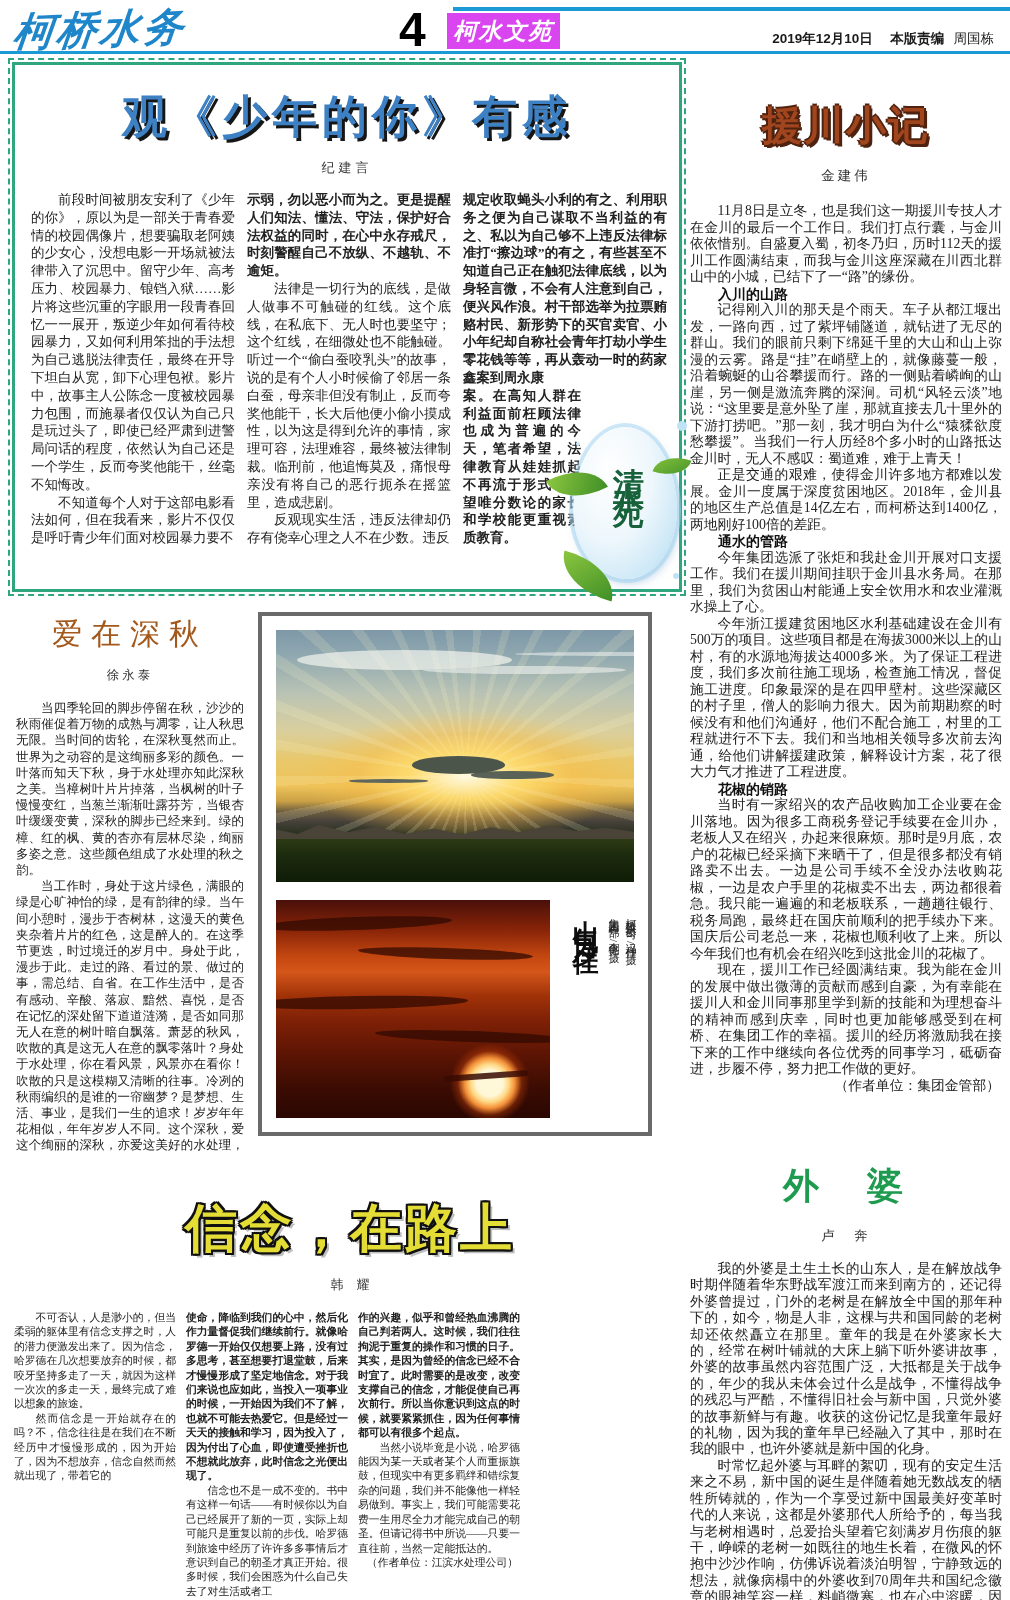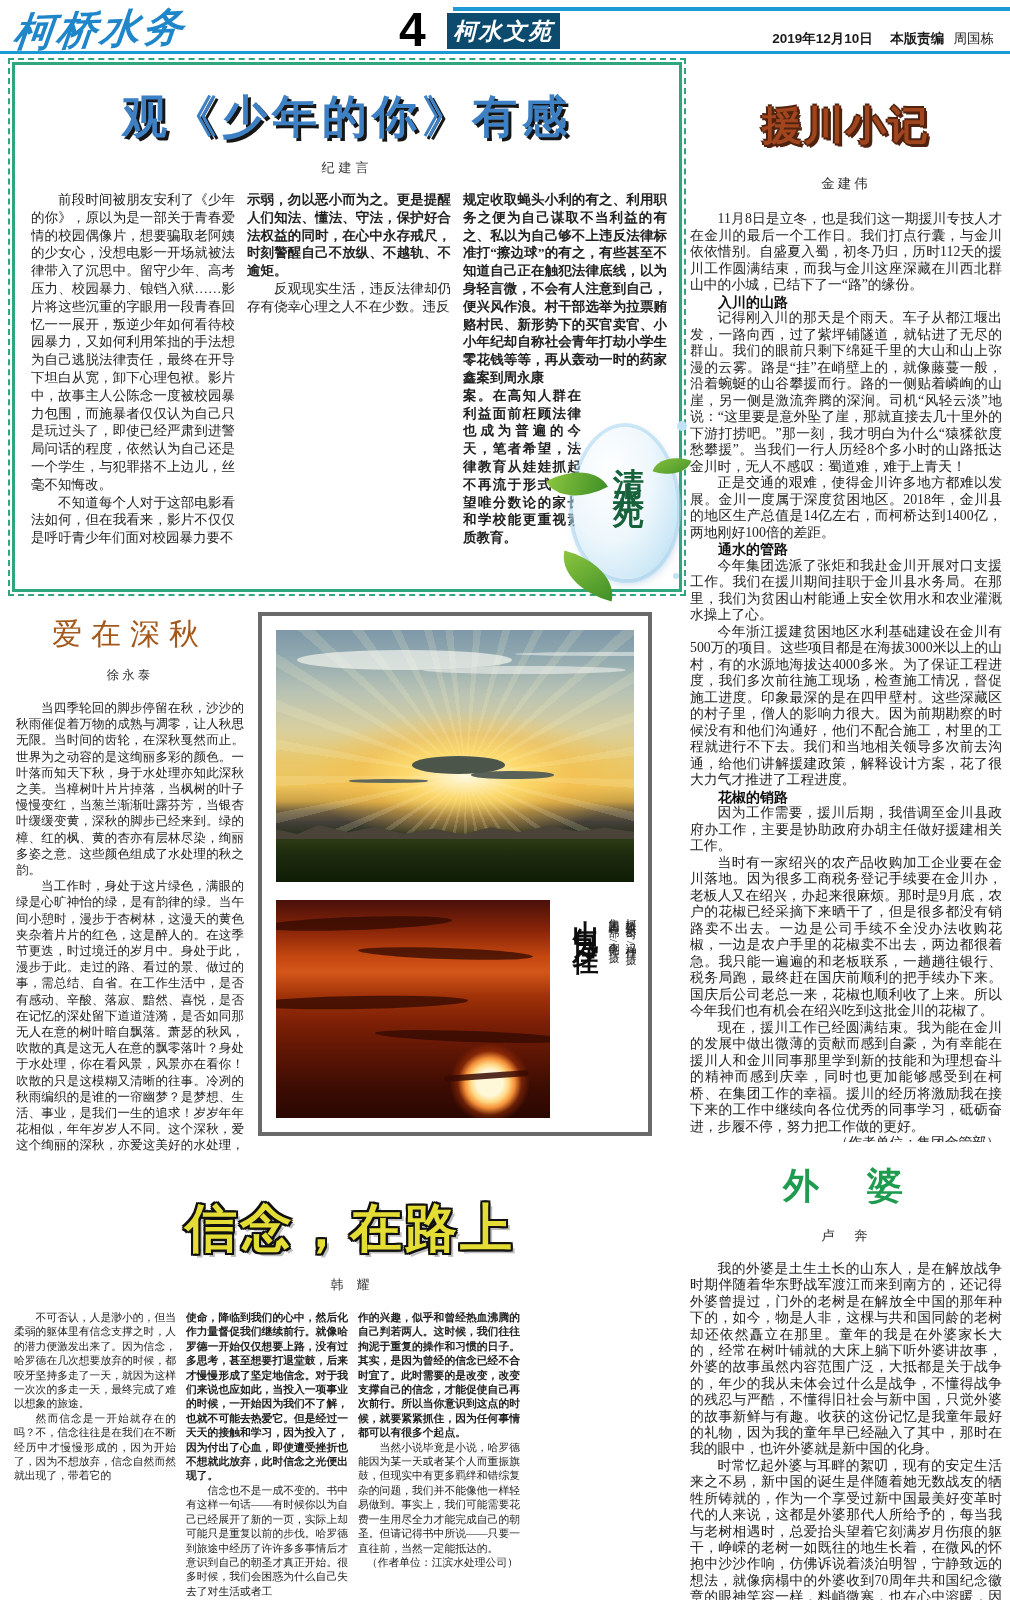--- a/index.html
+++ b/index.html
@@ -9,21 +9,21 @@
   }
   *{box-sizing:border-box;margin:0;padding:0;}
   body{background:#e8e8e8;font-family:var(--serif);}
   .page{position:relative;width:1010px;height:1600px;background:#ffffff;overflow:hidden;margin:0 auto;color:#1b1b1b;}
 
   
   .masthead{position:absolute;left:14px;top:2px;font-family:var(--serif);font-style:italic;font-weight:900;
     font-size:40px;color:var(--mast);letter-spacing:3px;transform:skewX(-8deg) rotate(-2deg);}
   .topline{position:absolute;left:453px;top:7px;width:557px;height:4px;background:var(--blue);}
   .pagenum{position:absolute;left:399px;top:6px;font-family:var(--sans);font-weight:900;font-size:48px;line-height:1;color:#000;}
-  .sectionbox{position:absolute;left:447px;top:13px;width:113px;height:36px;background:#0c4a6e;color:#fff;
+  .sectionbox{position:absolute;left:447px;top:13px;width:113px;height:36px;background:#d946ef;color:#fff;
     font-family:var(--serif);font-style:italic;font-weight:900;font-size:23px;display:flex;align-items:center;justify-content:center;letter-spacing:2px;}
   .dateline{position:absolute;right:16px;top:30px;font-size:13.5px;white-space:nowrap;}
   .dateline .b{font-family:var(--sans);font-weight:700;}
   .dateline .n{font-family:var(--serif);margin-left:6px;}
   .dateline .gap{display:inline-block;width:14px;}
   .headrule{position:absolute;left:0;top:51px;width:1010px;height:3px;background:var(--blue);}
 
   
   .a1box{position:absolute;left:12px;top:62px;width:670px;height:530px;border:3px solid var(--lace);}
   .a1box::before{content:"";position:absolute;inset:-7px;border:2px dashed var(--lace);pointer-events:none;}
@@ -48,21 +48,21 @@
   .leaf.l1{left:-2px;top:52px;width:52px;height:34px;border-radius:0 100% 0 100%;transform:rotate(-28deg);}
   .leaf.l2{left:6px;bottom:8px;width:58px;height:38px;border-radius:0 100% 0 100%;transform:rotate(14deg);}
   .leaf.l3{right:-4px;top:40px;width:34px;height:22px;border-radius:100% 0 100% 0;transform:rotate(18deg);}
   .qsy-text{position:absolute;right:36px;top:28px;writing-mode:vertical-rl;font-family:var(--serif);font-weight:900;
     font-size:31px;color:#17623a;letter-spacing:14px;}
 
   
   .a2{position:absolute;left:690px;top:98px;width:312px;height:1044px;overflow:hidden;}
   .a2-title{width:100%;text-align:center;font-family:var(--sans);font-weight:900;font-size:40px;color:#a0451d;
     letter-spacing:2px;text-shadow:2px 0 0 #4f2310,-2px 0 0 #4f2310,0 2px 0 #4f2310,0 -2px 0 #4f2310,3px 3px 0 #4f2310;}
-  .a2-author{width:100%;text-align:center;font-size:13.5px;color:#333;letter-spacing:3px;margin-top:22px;}
+  .a2-author{width:100%;text-align:center;font-size:13.5px;color:#333;letter-spacing:3px;margin-top:14px;}
   .a2-body{margin-top:18px;text-align:justify;font-size:13.8px;line-height:16.5px;color:#222;}
   .a2-body p{text-indent:2em;}
   .subhead{font-family:var(--sans);font-weight:700;font-size:14px;color:#111;}
   .sig{text-align:right !important;text-indent:0 !important;padding-right:2px;}
 
   
   .a3{position:absolute;left:16px;top:614px;width:228px;height:540px;overflow:hidden;}
   .a3-title{width:100%;text-align:center;font-family:var(--serif);font-weight:400;font-size:30px;color:#a3581c;letter-spacing:9px;}
   .a3-author{width:100%;text-align:center;font-size:12.5px;color:#333;letter-spacing:3px;margin-top:12px;}
   .a3-body{margin-top:16px;text-align:justify;font-size:12.5px;line-height:16.2px;color:#222;}
@@ -125,25 +125,26 @@
     <span class="b">2019年12月10日</span><span class="gap"></span>
     <span class="b">本版责编</span>
     <span class="n">周国栋</span>
   </div>
   <div class="headrule"></div>
 
   <div class="a1box">
     <div class="a1-title">观《少年的你》有感</div>
     <div class="a1-author">纪建言</div>
     <div class="a1col c1">
-      <p class="para">前段时间被朋友安利了《少年的你》，原以为是一部关于青春爱情的校园偶像片，想要骗取老阿姨的少女心，没想电影一开场就被法律带入了沉思中。留守少年、高考压力、校园暴力、锒铛入狱……影片将这些沉重的字眼用一段青春回忆一一展开，叛逆少年如何看待校园暴力，又如何利用笨拙的手法想为自己逃脱法律责任，最终在开导下坦白从宽，卸下心理包袱。影片中，故事主人公陈念一度被校园暴力包围，而施暴者仅仅认为自己只是玩过头了，即使已经严肃到进警局问话的程度，依然认为自己还是一个学生，与犯罪搭不上边儿，丝毫不知悔改。</p>
+      <p class="para">前段时间被朋友安利了《少年的你》，原以为是一部关于青春爱情的校园偶像片，想要骗取老阿姨的少女心，没想电影一开场就被法律带入了沉思中。留守少年、高考压力、校园暴力、锒铛入狱……影片将这些沉重的字眼用一段青春回忆一一展开，叛逆少年如何看待校园暴力，又如何利用笨拙的手法想为自己逃脱法律责任，最终在开导下坦白从宽，卸下心理包袱。影片中，故事主人公陈念一度被校园暴力包围，而施暴者仅仅认为自己只是玩过头了，即使已经严肃到进警局问话的程度，依然认为自己还是一个学生，反而夸奖他能干，丝毫不知悔改。</p>
       <p class="para">不知道每个人对于这部电影看法如何，但在我看来，影片不仅仅是呼吁青少年们面对校园暴力要不</p>
     </div>
     <div class="a1col c2">
       <p class="cont">示弱，勿以恶小而为之。更是提醒人们知法、懂法、守法，保护好合法权益的同时，在心中永存戒尺，时刻警醒自己不放纵、不越轨、不逾矩。</p>
+      <p class="para">法律是一切行为的底线，是做人做事不可触碰的红线。这个底线，在私底下、无人时也要坚守；这个红线，在细微处也不能触碰。听过一个“偷白蚕咬乳头”的故事，说的是有个人小时候偷了邻居一条白蚕，母亲非但没有制止，反而夸奖他能干，长大后他便小偷小摸成性，以为这是得到允许的事情，家理可容，法理难容，最终被法律制裁。临刑前，他追悔莫及，痛恨母亲没有将自己的恶行扼杀在摇篮里，造成悲剧。</p>
       <p class="para">反观现实生活，违反法律却仍存有侥幸心理之人不在少数。违反</p>
     </div>
     <div class="a1col c3">
       <p class="cont">规定收取蝇头小利的有之、利用职务之便为自己谋取不当利益的有之、私以为自己够不上违反法律标准打“擦边球”的有之，有些甚至不知道自己正在触犯法律底线，以为身轻言微，不会有人注意到自己，便兴风作浪。村干部选举为拉票贿赂村民、新形势下的买官卖官、小小年纪却自称社会青年打劫小学生零花钱等等，再从轰动一时的药家鑫案到周永康</p>
       <p class="cont narrowp">案。在高知人群在利益面前枉顾法律也成为普遍的今天，笔者希望，法律教育从娃娃抓起不再流于形式，希望唯分数论的家长和学校能更重视素质教育。</p>
     </div>
     <div class="qsy">
       <div class="qsy-drop"></div>
       <div class="leaf l1"></div>
       <div class="leaf l2"></div>
@@ -157,21 +158,20 @@
     <div class="a2-author">金建伟</div>
     <div class="a2-body">
       <p>11月8日是立冬，也是我们这一期援川专技人才在金川的最后一个工作日。我们打点行囊，与金川依依惜别。自盛夏入蜀，初冬乃归，历时112天的援川工作圆满结束，而我与金川这座深藏在川西北群山中的小城，已结下了一“路”的缘份。</p>
       <p class="subhead">入川的山路</p>
       <p>记得刚入川的那天是个雨天。车子从都江堰出发，一路向西，过了紫坪铺隧道，就钻进了无尽的群山。我们的眼前只剩下绵延千里的大山和山上弥漫的云雾。路是“挂”在峭壁上的，就像藤蔓一般，沿着蜿蜒的山谷攀援而行。路的一侧贴着嶙峋的山崖，另一侧是激流奔腾的深涧。司机“风轻云淡”地说：“这里要是意外坠了崖，那就直接去几十里外的下游打捞吧。”那一刻，我才明白为什么“猿猱欲度愁攀援”。当我们一行人历经8个多小时的山路抵达金川时，无人不感叹：蜀道难，难于上青天！</p>
       <p>正是交通的艰难，使得金川许多地方都难以发展。金川一度属于深度贫困地区。2018年，金川县的地区生产总值是14亿左右，而柯桥达到1400亿，两地刚好100倍的差距。</p>
       <p class="subhead">通水的管路</p>
       <p>今年集团选派了张炬和我赴金川开展对口支援工作。我们在援川期间挂职于金川县水务局。在那里，我们为贫困山村能通上安全饮用水和农业灌溉水操上了心。</p>
       <p>今年浙江援建贫困地区水利基础建设在金川有500万的项目。这些项目都是在海拔3000米以上的山村，有的水源地海拔达4000多米。为了保证工程进度，我们多次前往施工现场，检查施工情况，督促施工进度。印象最深的是在四甲壁村。这些深藏区的村子里，僧人的影响力很大。因为前期勘察的时候没有和他们沟通好，他们不配合施工，村里的工程就进行不下去。我们和当地相关领导多次前去沟通，给他们讲解援建政策，解释设计方案，花了很大力气才推进了工程进度。</p>
       <p class="subhead">花椒的销路</p>
-      <p>因为工作需要，援川后期，我借调至金川县政府办工作，主要是协助政府办胡主任做好援建相关工作。</p>
       <p>当时有一家绍兴的农产品收购加工企业要在金川落地。因为很多工商税务登记手续要在金川办，老板人又在绍兴，办起来很麻烦。那时是9月底，农户的花椒已经采摘下来晒干了，但是很多都没有销路卖不出去。一边是公司手续不全没办法收购花椒，一边是农户手里的花椒卖不出去，两边都很着急。我只能一遍遍的和老板联系，一趟趟往银行、税务局跑，最终赶在国庆前顺利的把手续办下来。国庆后公司老总一来，花椒也顺利收了上来。所以今年我们也有机会在绍兴吃到这批金川的花椒了。</p>
       <p>现在，援川工作已经圆满结束。我为能在金川的发展中做出微薄的贡献而感到自豪，为有幸能在援川人和金川同事那里学到新的技能和为理想奋斗的精神而感到庆幸，同时也更加能够感受到在柯桥、在集团工作的幸福。援川的经历将激励我在接下来的工作中继续向各位优秀的同事学习，砥砺奋进，步履不停，努力把工作做的更好。</p>
       <p class="sig">（作者单位：集团金管部）</p>
     </div>
   </div>
 
   <div class="a3">
     <div class="a3-title">爱在深秋</div>
     <div class="a3-author">徐永泰</div>
     <div class="a3-body">

